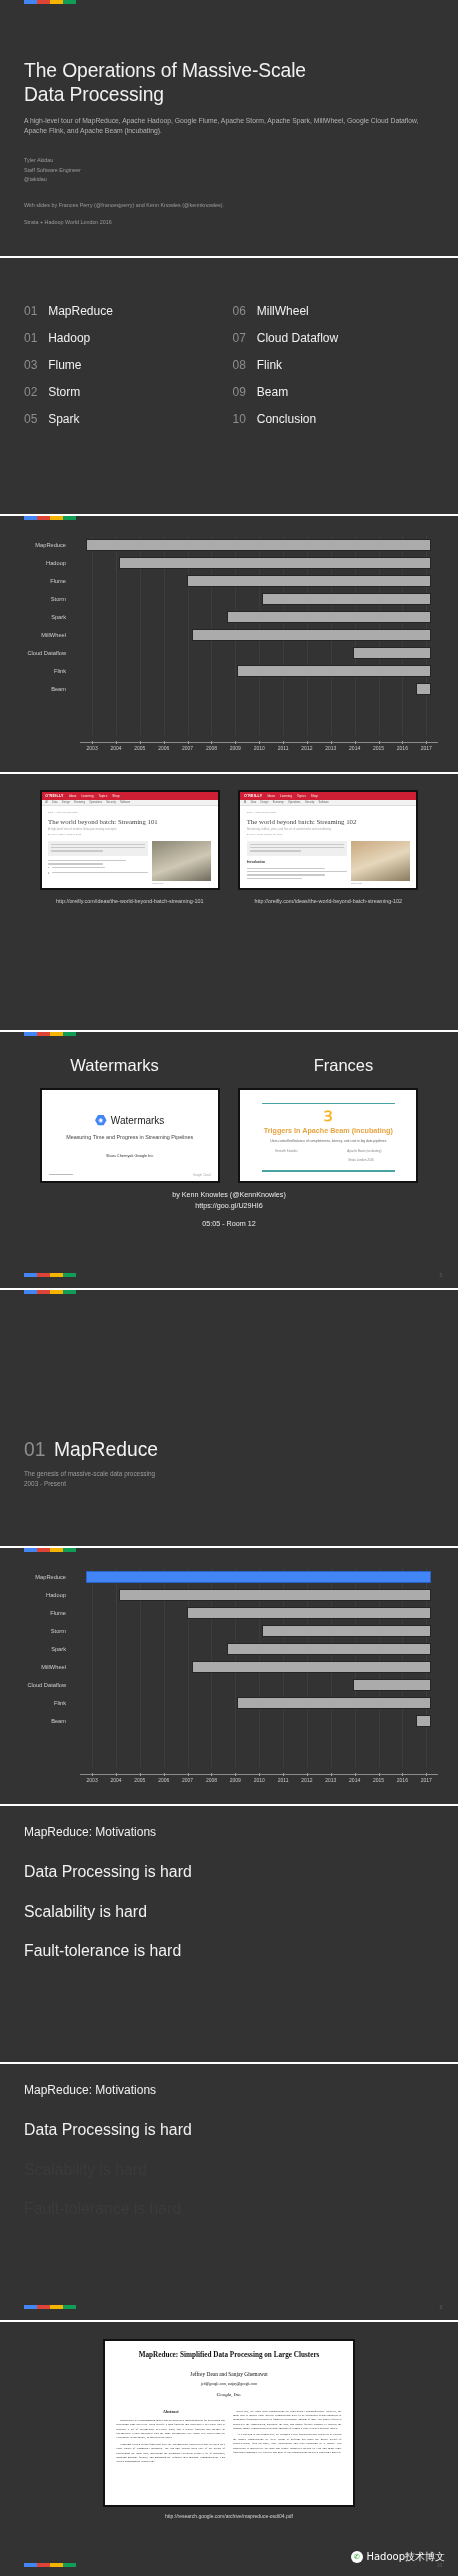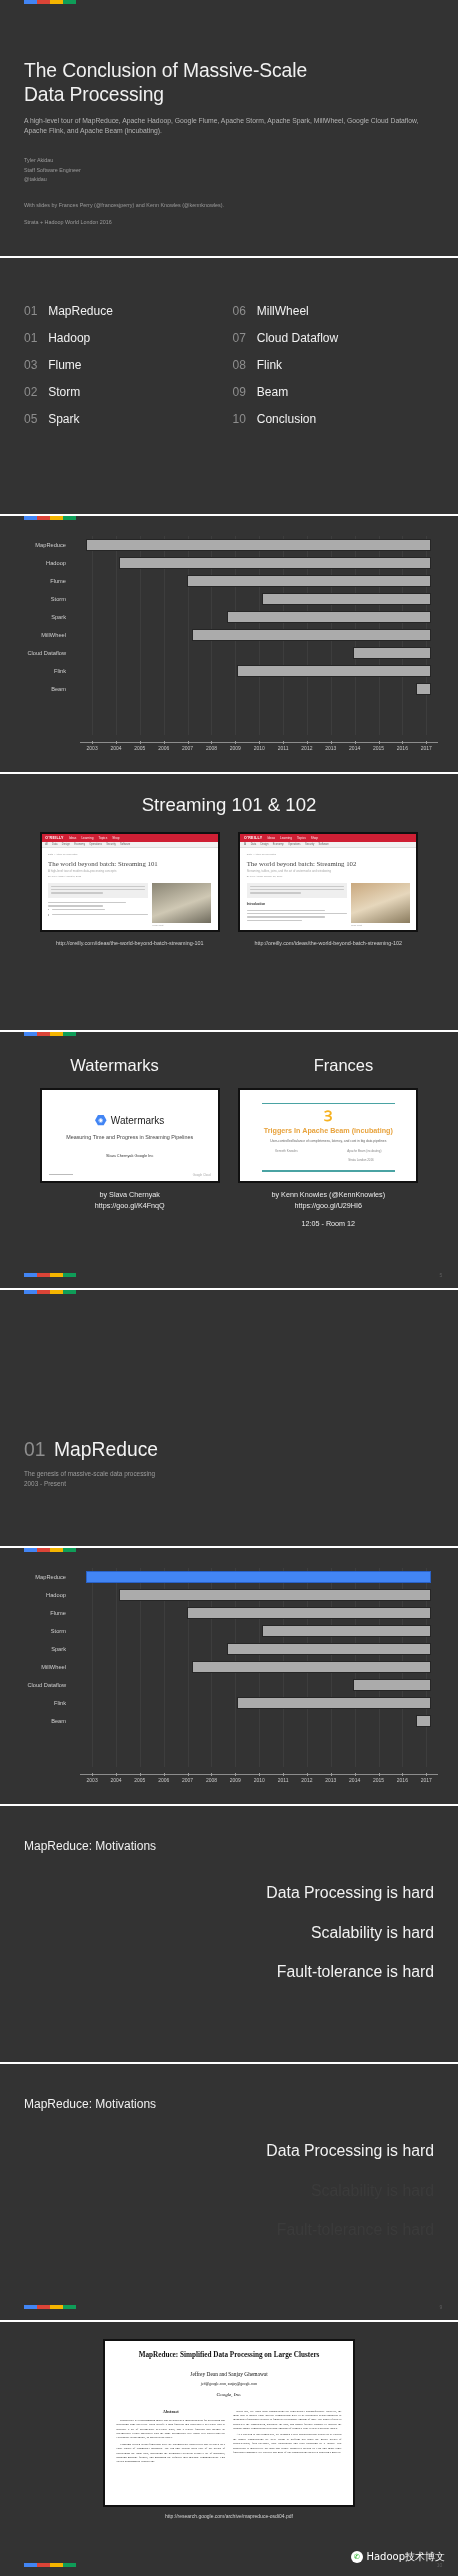--- a/index.html
+++ b/index.html
@@ -181,22 +181,22 @@
   .wt-time { color: #ececec; font-size: 7.2px; margin-top: 7.2px; }
 
   
   .section-slide { padding: 24px; display: flex; flex-direction: column; justify-content: flex-end; }
   .sec-line { display: flex; align-items: baseline; gap: 8.6px; }
   .sec-num { color: #8e8e8e; font-size: 19.3px; }
   .sec-title { color: #f3f3f3; font-size: 19.3px; }
   .sec-sub { color: #9b9b9b; font-size: 6.4px; line-height: 1.6; margin-top: 7.2px; margin-bottom: 33px; }
 
   
-  .mot-slide { padding: 33px 24px; }
-  .mot-list { margin-top: 31px; text-align: right; }
+  .mot-slide { padding: 19px 24px; }
+  .mot-list { margin-top: 24px; text-align: left; }
   .mot-item { color: #f2f2f2; font-size: 15.8px; margin-bottom: 21.5px; }
   .mot-item.dim { color: #3b3b3b; }
 
   
   .paper-slide { padding: 10px 0; text-align: center; }
   .paper {
     width: 252px; height: 168px; margin: 7.2px auto 0 auto; background: #fff;
     border: 2.1px solid #111; padding: 10px 11.5px; text-align: center; overflow: hidden;
     font-family: "Liberation Serif", serif;
   }
@@ -226,21 +226,21 @@
 <div class="deck">
 
   <section class="slide title-slide">
     <div class="gbar top">
       <span class="b"></span>
         <span class="r"></span>
         <span class="y"></span>
         <span class="g"></span>
     </div>
     <h1 class="big-title">
-      <span>The Conclusion of Massive-Scale</span><br>
+      <span>The Operations of Massive-Scale</span><br>
       <span>Data Processing</span>
     </h1>
     <p class="subtitle">A high-level tour of MapReduce, Apache Hadoop, Google Flume, Apache Storm, Apache Spark, MillWheel, Google Cloud Dataflow, Apache Flink, and Apache Beam (incubating).</p>
     <div class="author-block">
       <div>Tyler Akidau</div>
       <div>Staff Software Engineer</div>
       <div>@takidau</div>
     </div>
     <div class="credits">
       <div>With slides by Frances Perry (@francesjperry) and Kenn Knowles (@kennknowles).</div>
@@ -405,21 +405,20 @@
           <span style="left: 83.3333%;">2015</span>
           <u style="left: 90%;"></u>
           <span style="left: 90%;">2016</span>
           <u style="left: 96.6667%;"></u>
           <span style="left: 96.6667%;">2017</span>
         </div>
     </div>
   </section>
 
   <section class="slide">
-    <h2 class="center-title">Streaming 101 &amp; 102</h2>
     <div class="two-col">
       <div class="thumb-col">
         <div class="thumb">
           <div class="ol-nav">
             <span class="ol-logo">O'REILLY</span>
             <em>Ideas</em>
             <em>Learning</em>
             <em>Topics</em>
             <em>Shop</em>
           </div>
@@ -549,27 +548,23 @@
         </div>
         <div class="tg-meta">
           <span></span>
           <span>Strata London 2016</span>
         </div>
         <div class="tg-rule b"></div>
       </div>
     </div>
     <div class="wt-cap">
       <div>
-        <div>by Slava Chernyak</div>
-        <div>https://goo.gl/K4FnqQ</div>
-      </div>
-      <div>
         <div>by Kenn Knowles (@KennKnowles)</div>
         <div>https://goo.gl/U29HI6</div>
-        <div class="wt-time">12:05 - Room 12</div>
+        <div class="wt-time">05:05 - Room 12</div>
       </div>
     </div>
     <div class="gbar bottom">
       <span class="b"></span>
         <span class="r"></span>
         <span class="y"></span>
         <span class="g"></span>
     </div>
     <div class="pgnum">5</div>
   </section>

